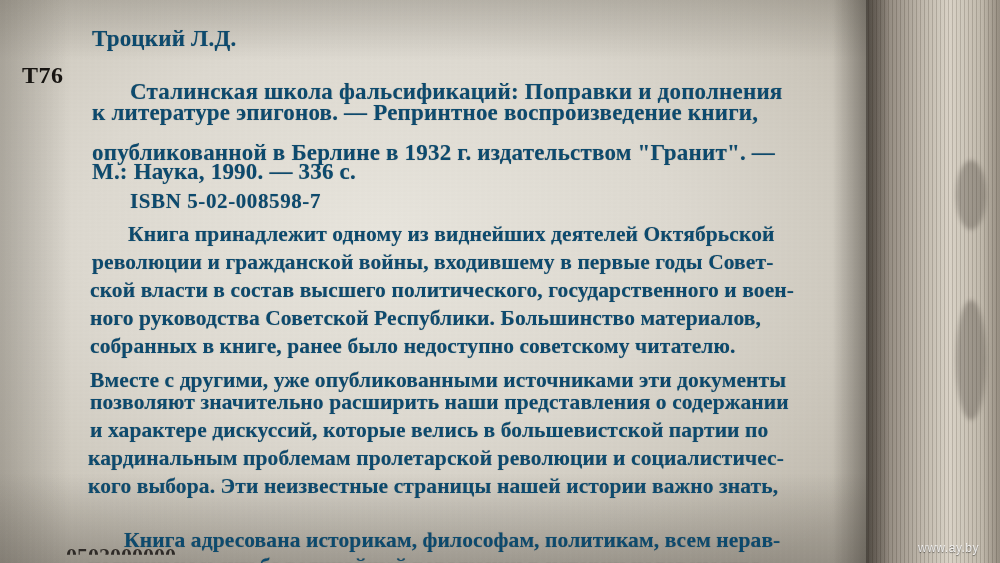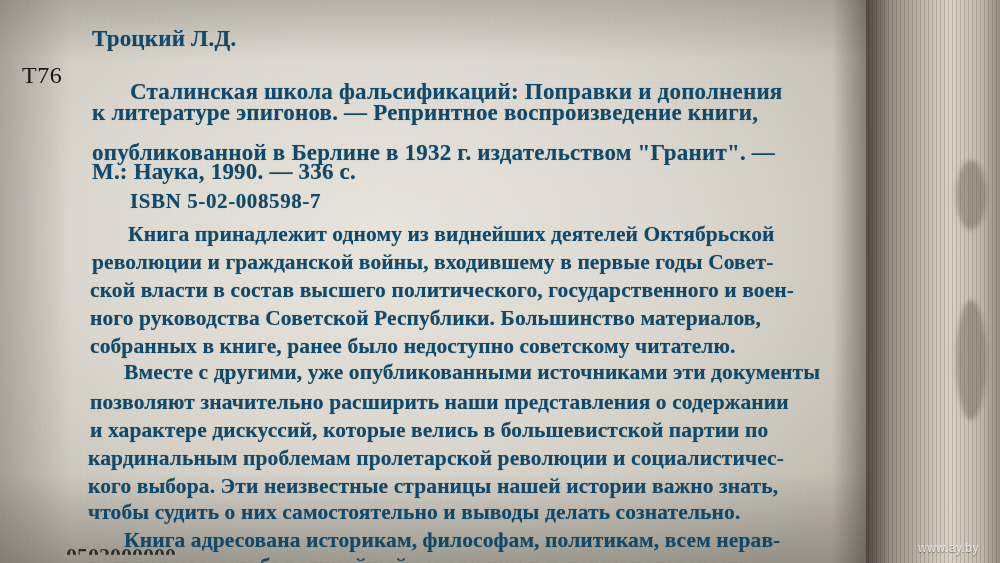--- a/index.html
+++ b/index.html
@@ -100,21 +100,21 @@
     white-space: nowrap;
     font-weight: 700;
     color: #0c4a6e;
     text-shadow: 0 0 1px rgba(40,35,30,0.35);
     text-align: right;
   }
   .shelfmark {
     position: absolute;
     left: 22px; top: 62px;
     font-size: 24px;
-    font-weight: 400;
+    font-weight: 700;
     letter-spacing: 0.5px;
   }
   .hdr {
     font-size: 23px;
     letter-spacing: 0.2px;
   }
   .body-line {
     font-size: 21.5px;
     letter-spacing: 0.1px;
     font-weight: 700;
@@ -170,26 +170,25 @@
     <div class="line hdr" style="left:92px; top:140px;">опубликованной в Берлине в 1932 г. издательством "Гранит". —</div>
     <div class="line hdr" style="left:92px; top:159px;">М.: Наука, 1990. — 336 с.</div>
 
     <div class="line isbn" style="left:130px; top:189px;">ISBN 5-02-008598-7</div>
 
     <div class="line body-line" style="left:128px; top:222px;">Книга принадлежит одному из виднейших деятелей Октябрьской</div>
     <div class="line body-line" style="left:92px; top:250px;">революции и гражданской войны, входившему в первые годы Совет-</div>
     <div class="line body-line" style="left:90px; top:278px;">ской власти в состав высшего политического, государственного и воен-</div>
     <div class="line body-line" style="left:90px; top:306px;">ного руководства Советской Республики. Большинство материалов,</div>
     <div class="line body-line blur-mild" style="left:90px; top:334px;">собранных в книге, ранее было недоступно советскому читателю.</div>
-    <div class="line body-line blur-mild" style="left:90px; top:360px;margin-left:34px;">Вместе с другими, уже опубликованными источниками эти документы</div>
+    <div class="line body-line blur-mild" style="left:90px; top:368px;">Вместе с другими, уже опубликованными источниками эти документы</div>
     <div class="line body-line blur-mild" style="left:90px; top:390px;">позволяют значительно расширить наши представления о содержании</div>
     <div class="line body-line blur-mild" style="left:90px; top:418px;">и характере дискуссий, которые велись в большевистской партии по</div>
     <div class="line body-line blur-more" style="left:88px; top:474px;">кого выбора. Эти неизвестные страницы нашей истории важно знать,</div>
     <div class="line body-line blur-more" style="left:88px; top:446px;">кардинальным проблемам пролетарской революции и социалистичес-</div>
-    <div class="line body-line blur-more" style="left:88px; top:500px;">чтобы судить о них самостоятельно и выводы делать сознательно.</div>
 
     <div class="line body-line blur-more" style="left:124px; top:528px;">Книга адресована историкам, философам, политикам, всем нерав-</div>
     <div class="line body-line blur-more" style="left:88px; top:554px;">нодушным к судьбе величайшей революции в истории человечества</div>
 
     <div class="bottom-cut blur-more">0502000000</div>
   </div>
 
   <div class="noise"></div>
   <div class="gutter"></div>
 

